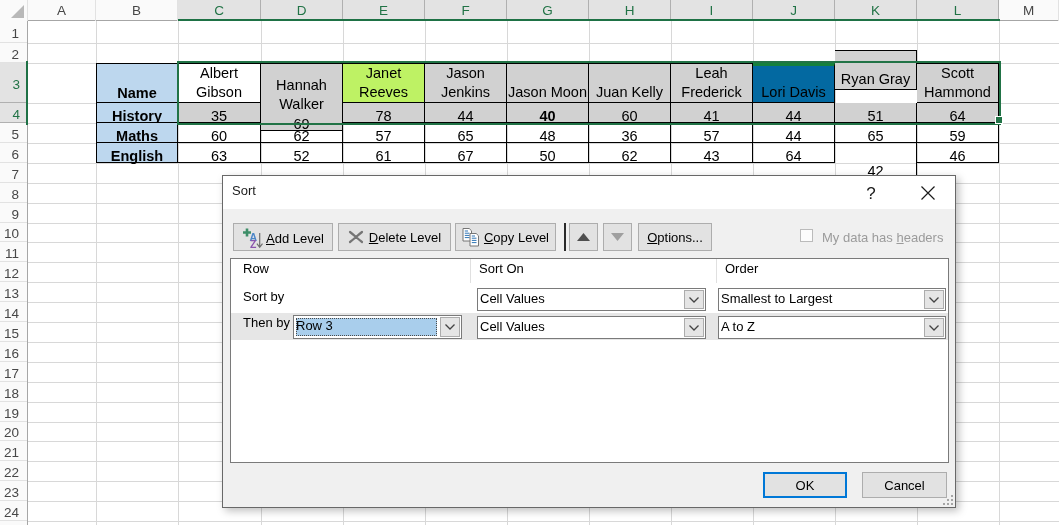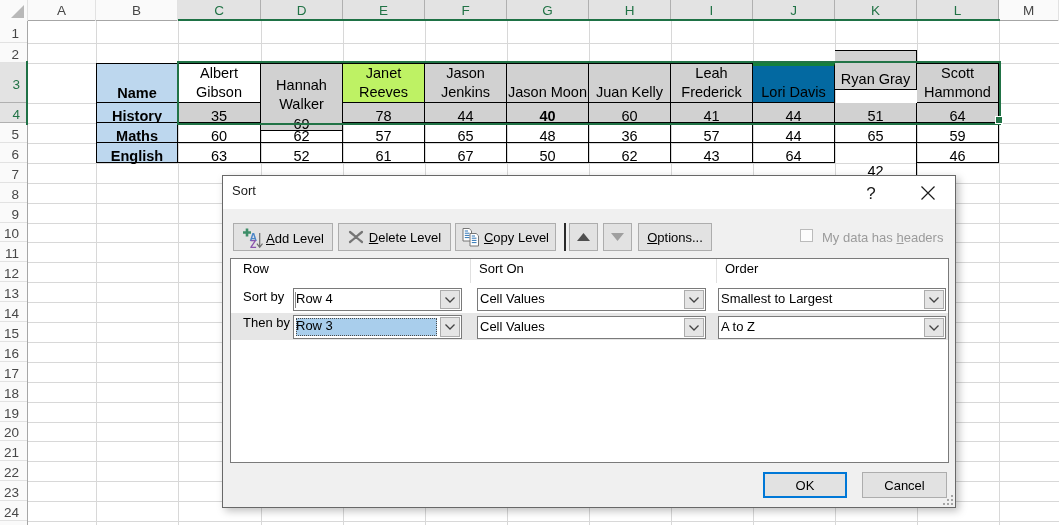--- a/index.html
+++ b/index.html
@@ -335,29 +335,20 @@
     <div id="list">
       <div class="lsep" style="left:239px;"></div>
       <div class="lsep" style="left:485px;"></div>
       <div id="rowhl"></div>
       <div class="llab" style="left:12px; top:2px;">Row</div>
       <div class="llab" style="left:248px; top:2px;">Sort On</div>
       <div class="llab" style="left:494px; top:2px;">Order</div>
       <div class="llab" style="left:12px; top:30px;">Sort by</div>
       <div class="llab" style="left:12px; top:56px;">Then by</div>
 
-      <div class="combo" style="left:62px; top:29px; width:169px; height:23px;">
-        <div style="position:absolute; left:1px; top:3px; width:1px; height:16px; background:#8a8a8a;"></div>
-        <div class="txt">Row 4</div>
-        <div class="arr">
-            <svg class="chev" viewBox="0 0 10 6">
-              <path d="M0.5 0.5 L5 5 L9.5 0.5" stroke="#444" stroke-width="1.3" fill="none"></path>
-            </svg>
-          </div>
-      </div>
       <div class="combo" style="left:246px; top:29px; width:229px; height:23px;">
         <div class="txt">Cell Values</div>
         <div class="arr">
             <svg class="chev" viewBox="0 0 10 6">
               <path d="M0.5 0.5 L5 5 L9.5 0.5" stroke="#444" stroke-width="1.3" fill="none"></path>
             </svg>
           </div>
       </div>
       <div class="combo" style="left:487px; top:29px; width:228px; height:23px;">
         <div class="txt">Smallest to Largest</div>

